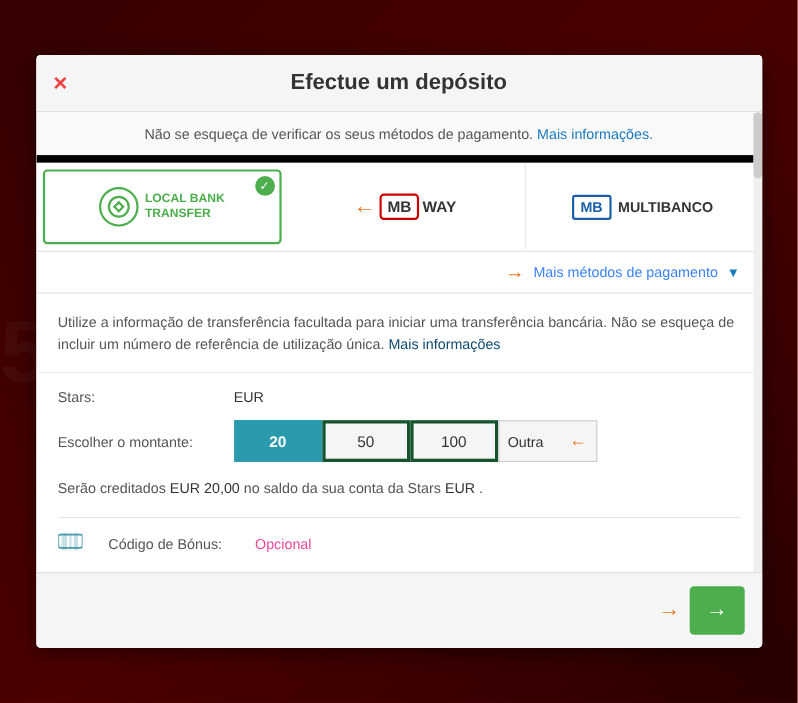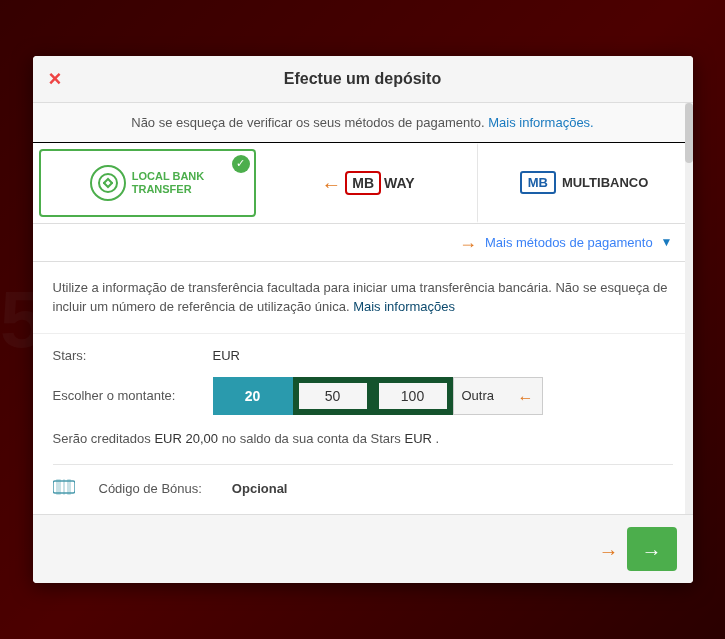--- a/index.html
+++ b/index.html
@@ -52,21 +52,21 @@
     .modal-header {
       background: #f5f5f5;
       padding: 14px 16px;
       display: flex;
       align-items: center;
       justify-content: center;
       border-bottom: 1px solid #ddd;
       position: relative;
     }
     .modal-title {
-      font-size: 16px;
+      font-size: 20px;
       font-weight: bold;
       color: #333;
     }
     .close-btn {
       position: absolute;
       left: 16px;
       top: 50%;
       transform: translateY(-50%);
       color: #e44;
       font-size: 22px;
@@ -79,21 +79,21 @@
       padding: 0;
       overflow-y: auto;
       flex: 1;
     }
     .notice-bar {
       background: #f9f9f9;
       padding: 12px 20px;
       text-align: center;
       font-size: 13px;
       color: #555;
-      border-bottom: 1px solid #000000;
+      border-bottom: 7px solid #000000;
     }
     .notice-bar a {
       color: #1a7abf;
       text-decoration: none;
     }
     .payment-methods {
       display: flex;
       align-items: stretch;
       border-bottom: 1px solid #ddd;
       background: #fff;
@@ -259,21 +259,21 @@
       font-size: 13px;
       color: #333;
     }
     .amount-buttons {
       display: flex;
       gap: 0;
     }
     .amount-btn {
       width: 80px;
       height: 38px;
-      border: 6px solid #14532d;
+      border: 3px solid #14532d;
       background: #f5f5f5;
       cursor: pointer;
       font-size: 14px;
       color: #333;
       font-weight: normal;
     }
     .amount-btn.active {
       background: #2a9aad;
       color: white;
       border-color: #2a9aad;
@@ -319,22 +319,21 @@
     .codigo-icon {
       color: #4a9aad;
       font-size: 20px;
     }
     .codigo-label {
       font-size: 13px;
       color: #555;
     }
     .codigo-value {
       font-size: 13px;
-      color: #404040;
-      font-weight: bold;
+      color: #ec4899;
     }
     .modal-footer {
       background: #f5f5f5;
       padding: 12px 16px;
       display: flex;
       align-items: center;
       justify-content: flex-end;
       border-top: 1px solid #ddd;
     }
     .next-btn {

